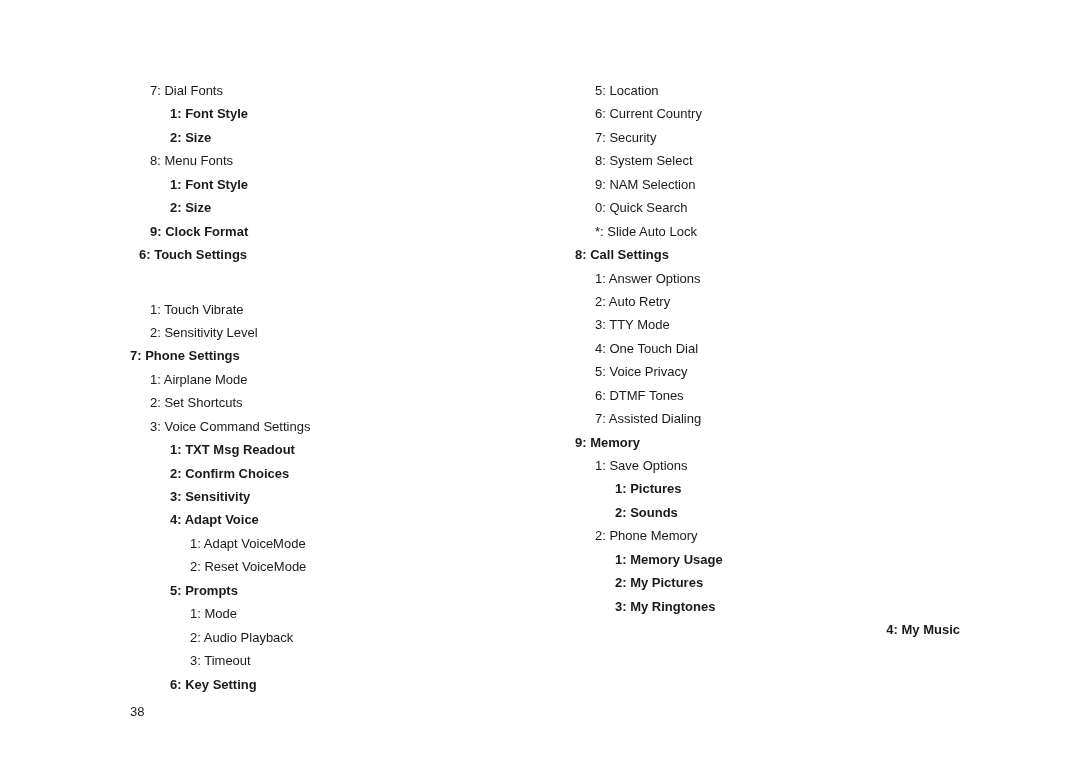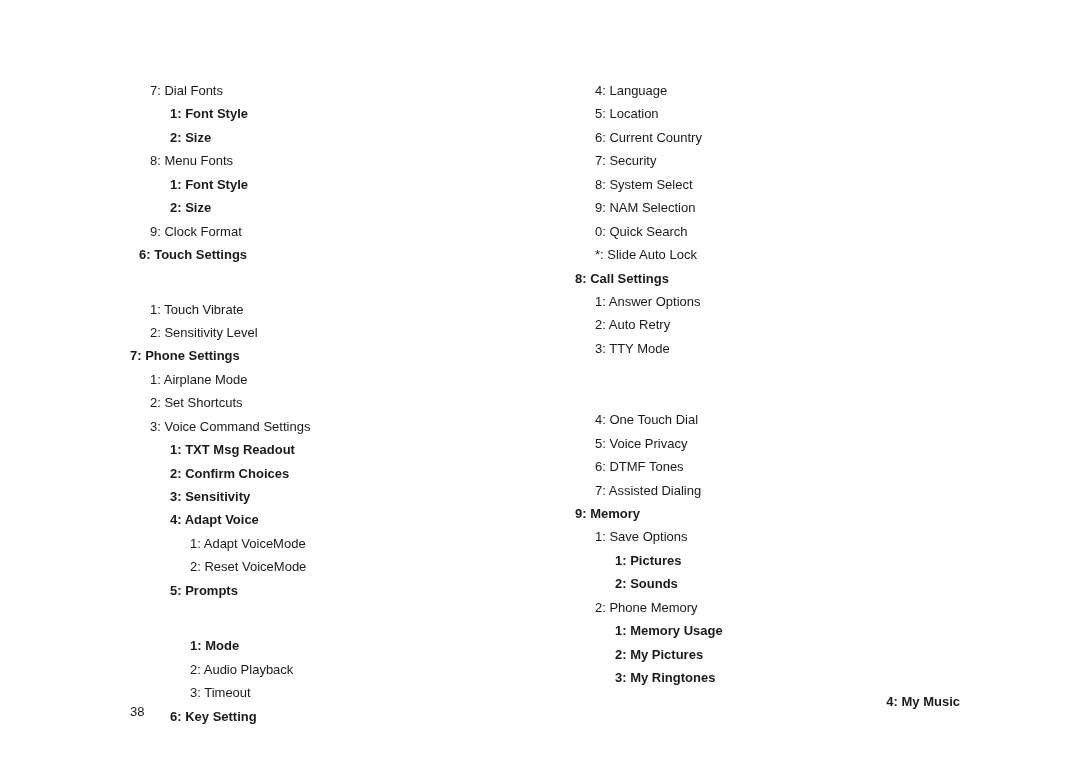--- a/index.html
+++ b/index.html
@@ -46,54 +46,53 @@
 <body>
 
 <div class="page-container">
   <div class="column" id="left-col">
       <div class="item" style="padding-left: 20px; font-weight: normal;">7: Dial Fonts</div>
       <div class="item" style="padding-left: 40px; font-weight: bold;">1: Font Style</div>
       <div class="item" style="padding-left: 40px; font-weight: bold;">2: Size</div>
       <div class="item" style="padding-left: 20px; font-weight: normal;">8: Menu Fonts</div>
       <div class="item" style="padding-left: 40px; font-weight: bold;">1: Font Style</div>
       <div class="item" style="padding-left: 40px; font-weight: bold;">2: Size</div>
-      <div class="item" style="padding-left: 20px; font-weight: normal;">9: Clock Format</div>
+      <div class="item" style="padding-left: 20px; font-weight: bold;">9: Clock Format</div>
       <div class="item" style="padding-left: 0px; font-weight: bold; margin-left: 9px;">6: Touch Settings</div>
       <div class="item" style="padding-left: 20px; font-weight: normal; margin-top: 31px;">1: Touch Vibrate</div>
       <div class="item" style="padding-left: 20px; font-weight: normal;">2: Sensitivity Level</div>
       <div class="item" style="padding-left: 0px; font-weight: bold;">7: Phone Settings</div>
       <div class="item" style="padding-left: 20px; font-weight: normal;">1: Airplane Mode</div>
       <div class="item" style="padding-left: 20px; font-weight: normal;">2: Set Shortcuts</div>
       <div class="item" style="padding-left: 20px; font-weight: normal;">3: Voice Command Settings</div>
       <div class="item" style="padding-left: 40px; font-weight: bold;">1: TXT Msg Readout</div>
       <div class="item" style="padding-left: 40px; font-weight: bold;">2: Confirm Choices</div>
       <div class="item" style="padding-left: 40px; font-weight: bold;">3: Sensitivity</div>
       <div class="item" style="padding-left: 40px; font-weight: bold;">4: Adapt Voice</div>
       <div class="item" style="padding-left: 60px; font-weight: normal;">1: Adapt VoiceMode</div>
       <div class="item" style="padding-left: 60px; font-weight: normal;">2: Reset VoiceMode</div>
       <div class="item" style="padding-left: 40px; font-weight: bold;">5: Prompts</div>
-      <div class="item" style="padding-left: 60px; font-weight: bold; margin-top: 32px;">1: Mode</div>
+      <div class="item" style="padding-left: 60px; font-weight: normal;">1: Mode</div>
       <div class="item" style="padding-left: 60px; font-weight: normal;">2: Audio Playback</div>
       <div class="item" style="padding-left: 60px; font-weight: normal;">3: Timeout</div>
       <div class="item" style="padding-left: 40px; font-weight: bold;">6: Key Setting</div>
     </div>
   <div class="column" id="right-col">
-      <div class="item" style="padding-left: 20px; font-weight: normal;">4: Language</div>
       <div class="item" style="padding-left: 20px; font-weight: normal;">5: Location</div>
       <div class="item" style="padding-left: 20px; font-weight: normal;">6: Current Country</div>
       <div class="item" style="padding-left: 20px; font-weight: normal;">7: Security</div>
       <div class="item" style="padding-left: 20px; font-weight: normal;">8: System Select</div>
       <div class="item" style="padding-left: 20px; font-weight: normal;">9: NAM Selection</div>
       <div class="item" style="padding-left: 20px; font-weight: normal;">0: Quick Search</div>
       <div class="item" style="padding-left: 20px; font-weight: normal;">*: Slide Auto Lock</div>
       <div class="item" style="padding-left: 0px; font-weight: bold;">8: Call Settings</div>
       <div class="item" style="padding-left: 20px; font-weight: normal;">1: Answer Options</div>
       <div class="item" style="padding-left: 20px; font-weight: normal;">2: Auto Retry</div>
       <div class="item" style="padding-left: 20px; font-weight: normal;">3: TTY Mode</div>
-      <div class="item" style="padding-left: 20px; font-weight: normal; margin-top: 48px;">4: One Touch Dial</div>
+      <div class="item" style="padding-left: 20px; font-weight: normal;">4: One Touch Dial</div>
       <div class="item" style="padding-left: 20px; font-weight: normal;">5: Voice Privacy</div>
       <div class="item" style="padding-left: 20px; font-weight: normal;">6: DTMF Tones</div>
       <div class="item" style="padding-left: 20px; font-weight: normal;">7: Assisted Dialing</div>
       <div class="item" style="padding-left: 0px; font-weight: bold;">9: Memory</div>
       <div class="item" style="padding-left: 20px; font-weight: normal;">1: Save Options</div>
       <div class="item" style="padding-left: 40px; font-weight: bold;">1: Pictures</div>
       <div class="item" style="padding-left: 40px; font-weight: bold;">2: Sounds</div>
       <div class="item" style="padding-left: 20px; font-weight: normal;">2: Phone Memory</div>
       <div class="item" style="padding-left: 40px; font-weight: bold;">1: Memory Usage</div>
       <div class="item" style="padding-left: 40px; font-weight: bold;">2: My Pictures</div>

